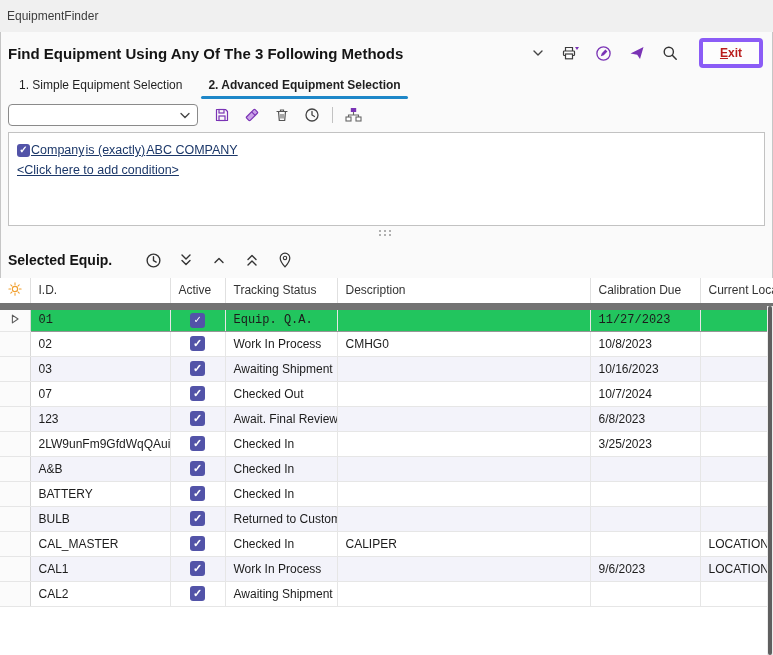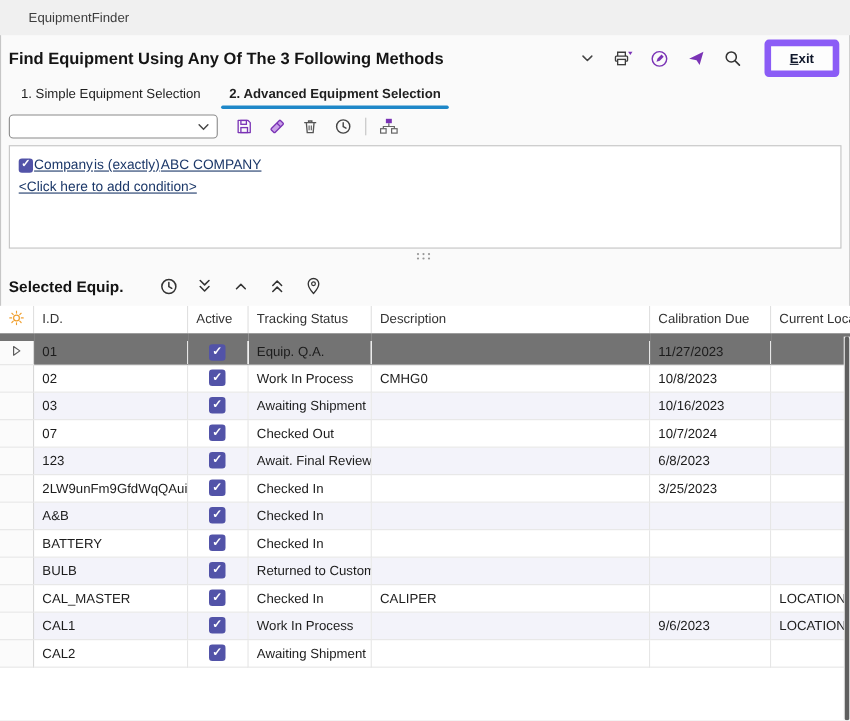--- a/index.html
+++ b/index.html
@@ -5,28 +5,28 @@
   * { box-sizing: border-box; }
   html,body { margin:0; padding:0; }
   body {
     width:773px; height:655px; overflow:hidden;
     font-family:"Liberation Sans", sans-serif;
     background:#fafafa; color:#1c1c1c;
   }
   .window { width:773px; height:655px; display:flex; flex-direction:column; box-shadow: inset 0 0 0 1px #c6c6c6; }
 
   
-  .titlebar { height:32px; flex:0 0 32px; background:#f0f0f0; display:flex; align-items:center; padding:0 26px; font-size:12px; color:#3d3d3d; }
+  .titlebar { height:32px; flex:0 0 32px; background:#f0f0f0; display:flex; align-items:center; padding:0 7px; font-size:12px; color:#3d3d3d; }
 
   
   .header { height:42px; flex:0 0 42px; display:flex; align-items:center; padding:0 10px 0 8px; }
   .page-title { margin:0; font-size:15px; font-weight:700; color:#141414; flex:1; white-space:nowrap; }
   .header-actions { display:flex; align-items:center; gap:13px; }
   .icon-btn { width:20px; height:20px; display:inline-flex; align-items:center; justify-content:center; cursor:pointer; flex:0 0 auto; }
-  .exit-btn { margin-left:6px; padding:4px 17px; background:#fdfdfd; border:6px solid #8b5cf6; border-radius:4px; font-family:inherit; font-size:12px; font-weight:700; color:#0f172a; cursor:pointer; }
+  .exit-btn { margin-left:6px; padding:4px 17px; background:#fdfdfd; border:4px solid #8b5cf6; border-radius:4px; font-family:inherit; font-size:12px; font-weight:700; color:#b91c1c; cursor:pointer; }
   .exit-btn .mn { text-decoration:underline; }
 
   
   .tabs { height:26px; flex:0 0 26px; display:flex; align-items:stretch; padding:0 8px; gap:4px; }
   .tab { position:relative; display:flex; align-items:center; padding:0 11px 4px; font-size:12px; color:#1f1f1f; cursor:pointer; white-space:nowrap; }
   .tab.active { font-weight:700; }
   .tab.active::after { content:""; position:absolute; left:4px; right:4px; bottom:1px; height:3px; border-radius:2px; background:#1e87c8; }
 
   
   .toolbar { height:30px; flex:0 0 30px; display:flex; align-items:center; padding:0 8px; gap:10px; }
@@ -56,21 +56,21 @@
 
   
   .grid-wrap { flex:1; position:relative; background:#fff; overflow:hidden; }
   table { border-collapse:collapse; table-layout:fixed; width:773px; font-size:12px; }
   th { height:28px; font-weight:400; color:#333; text-align:left; padding:0 8px; background:#fff; border-right:1px solid #e0e0e0; border-bottom:7px solid #737373; white-space:nowrap; overflow:hidden; }
   th.sel-col, td.sel-col { padding:0; text-align:center; }
   td { height:25px; padding:0 8px; border-right:1px solid #e6e6e6; border-bottom:1px solid #e6e6e6; white-space:nowrap; overflow:hidden; color:#1c1c1c; }
   tbody tr:nth-child(odd) td { background:#f3f3fa; }
   tbody tr:nth-child(even) td { background:#ffffff; }
   tbody td.sel-col { background:#fbfbfb !important; border-right:1px solid #d8d8d8; }
-  tr.selected td:not(.sel-col) { background:#737373; border-top:1px solid #969696; border-bottom:1px solid #969696; }
+  tr.selected td:not(.sel-col) { background:#22c55e; border-top:1px solid #969696; border-bottom:1px solid #969696;font-family:Liberation Mono, monospace; }
   td.c-active { text-align:center; }
   td.c-active .checkbox { vertical-align:middle; }
   .row-arrow { visibility:hidden; display:inline-flex; }
 
   .vscroll { position:absolute; right:0; top:28px; bottom:0; width:6px; background:#ececec; cursor:pointer; }
   .vthumb { position:absolute; top:0; left:1px; width:4px; height:100%; background:#5f5f5f; border-radius:2px; }
 
   svg { display:block; }
 </style>
 </head>

